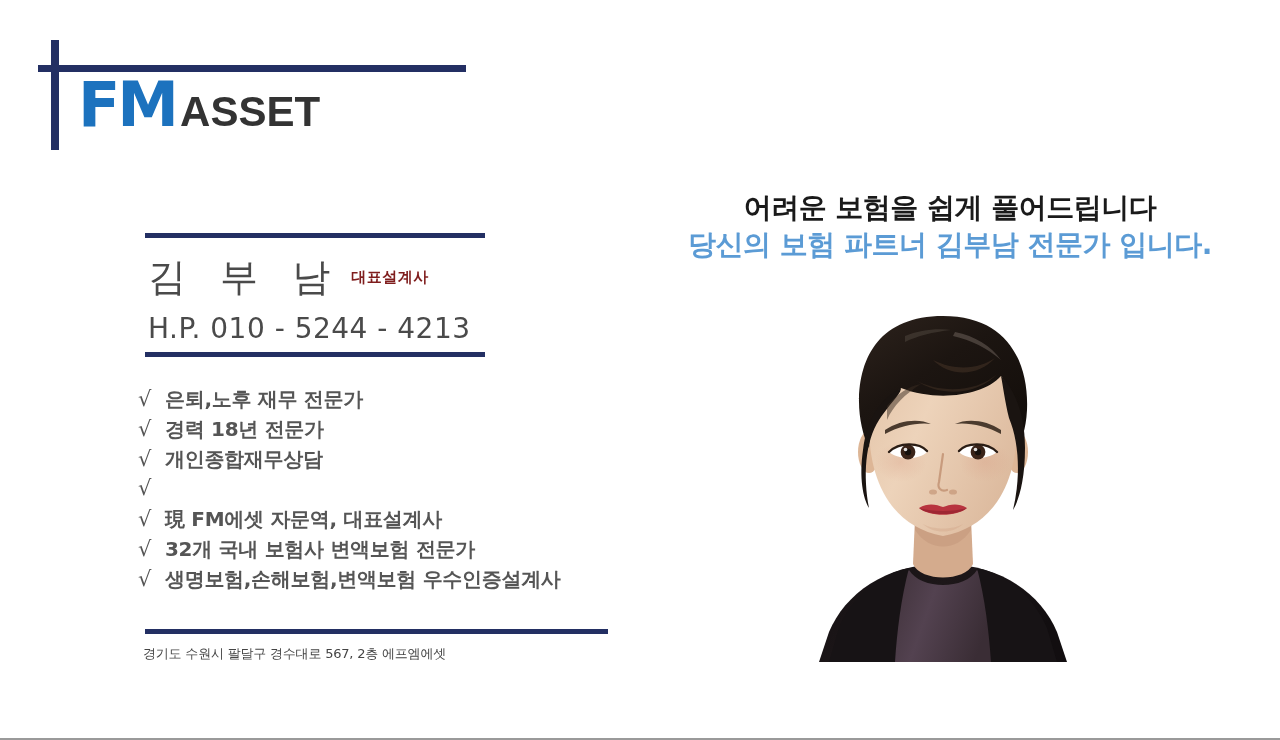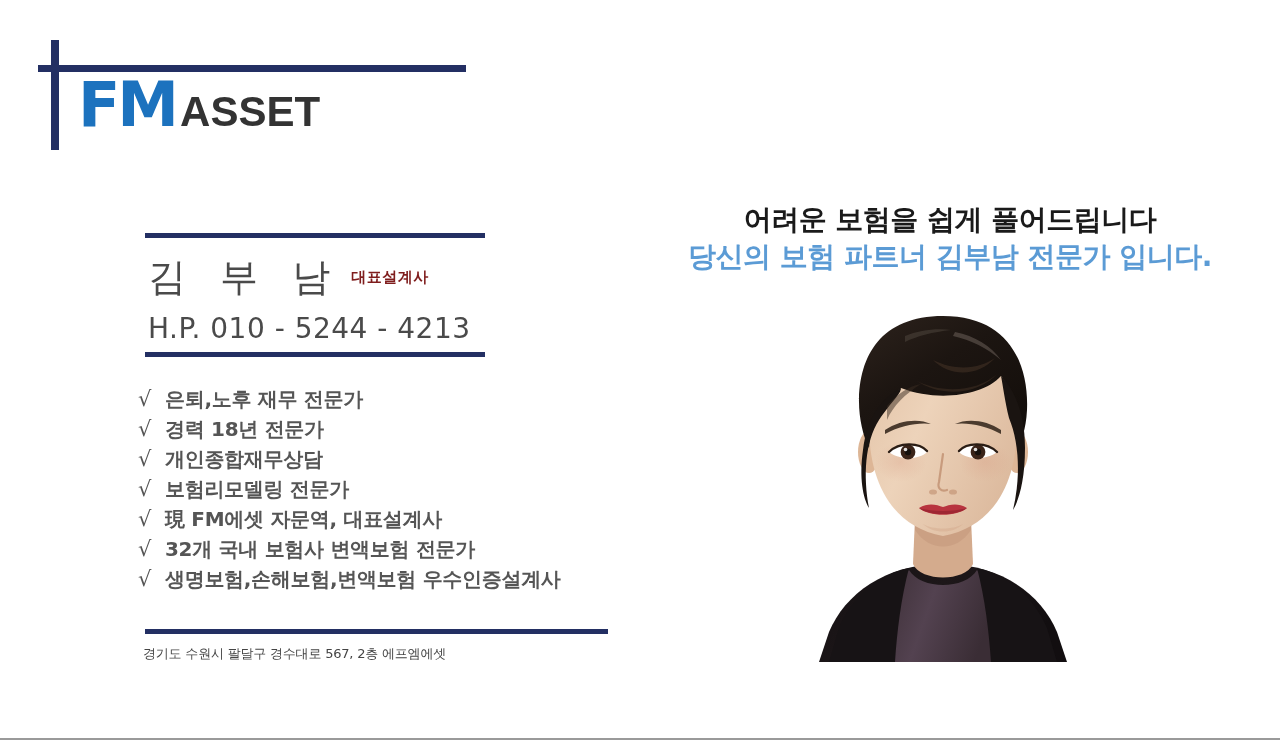--- a/index.html
+++ b/index.html
@@ -174,21 +174,20 @@
     text-align: center;
   }
   .headline-line1 {
     font-family: "DejaVu Sans", sans-serif;
     font-size: 28px;
     font-weight: bold;
     color: #1a1a1a;
     letter-spacing: -0.5px;
     line-height: 1.25;
     white-space: nowrap;
-    margin-top: 12px;
   }
   .headline-line2 {
     font-family: "DejaVu Sans", sans-serif;
     font-size: 28px;
     font-weight: bold;
     color: #5B9BD5;
     letter-spacing: -0.5px;
     line-height: 1.25;
     margin-top: 2px;
     white-space: nowrap;
@@ -241,21 +240,20 @@
       <div class="bullet-row">
         <span class="bullet-mark">√</span>
         <span class="bullet-text">경력 18년 전문가</span>
       </div>
       <div class="bullet-row">
         <span class="bullet-mark">√</span>
         <span class="bullet-text">개인종합재무상담</span>
       </div>
       <div class="bullet-row">
         <span class="bullet-mark">√</span>
-        <span class="bullet-text">보험리모델링 전문가</span>
       </div>
       <div class="bullet-row">
         <span class="bullet-mark">√</span>
         <span class="bullet-text">現 FM에셋 자문역, 대표설계사</span>
       </div>
       <div class="bullet-row">
         <span class="bullet-mark">√</span>
         <span class="bullet-text">32개 국내 보험사 변액보험 전문가</span>
       </div>
       <div class="bullet-row">

